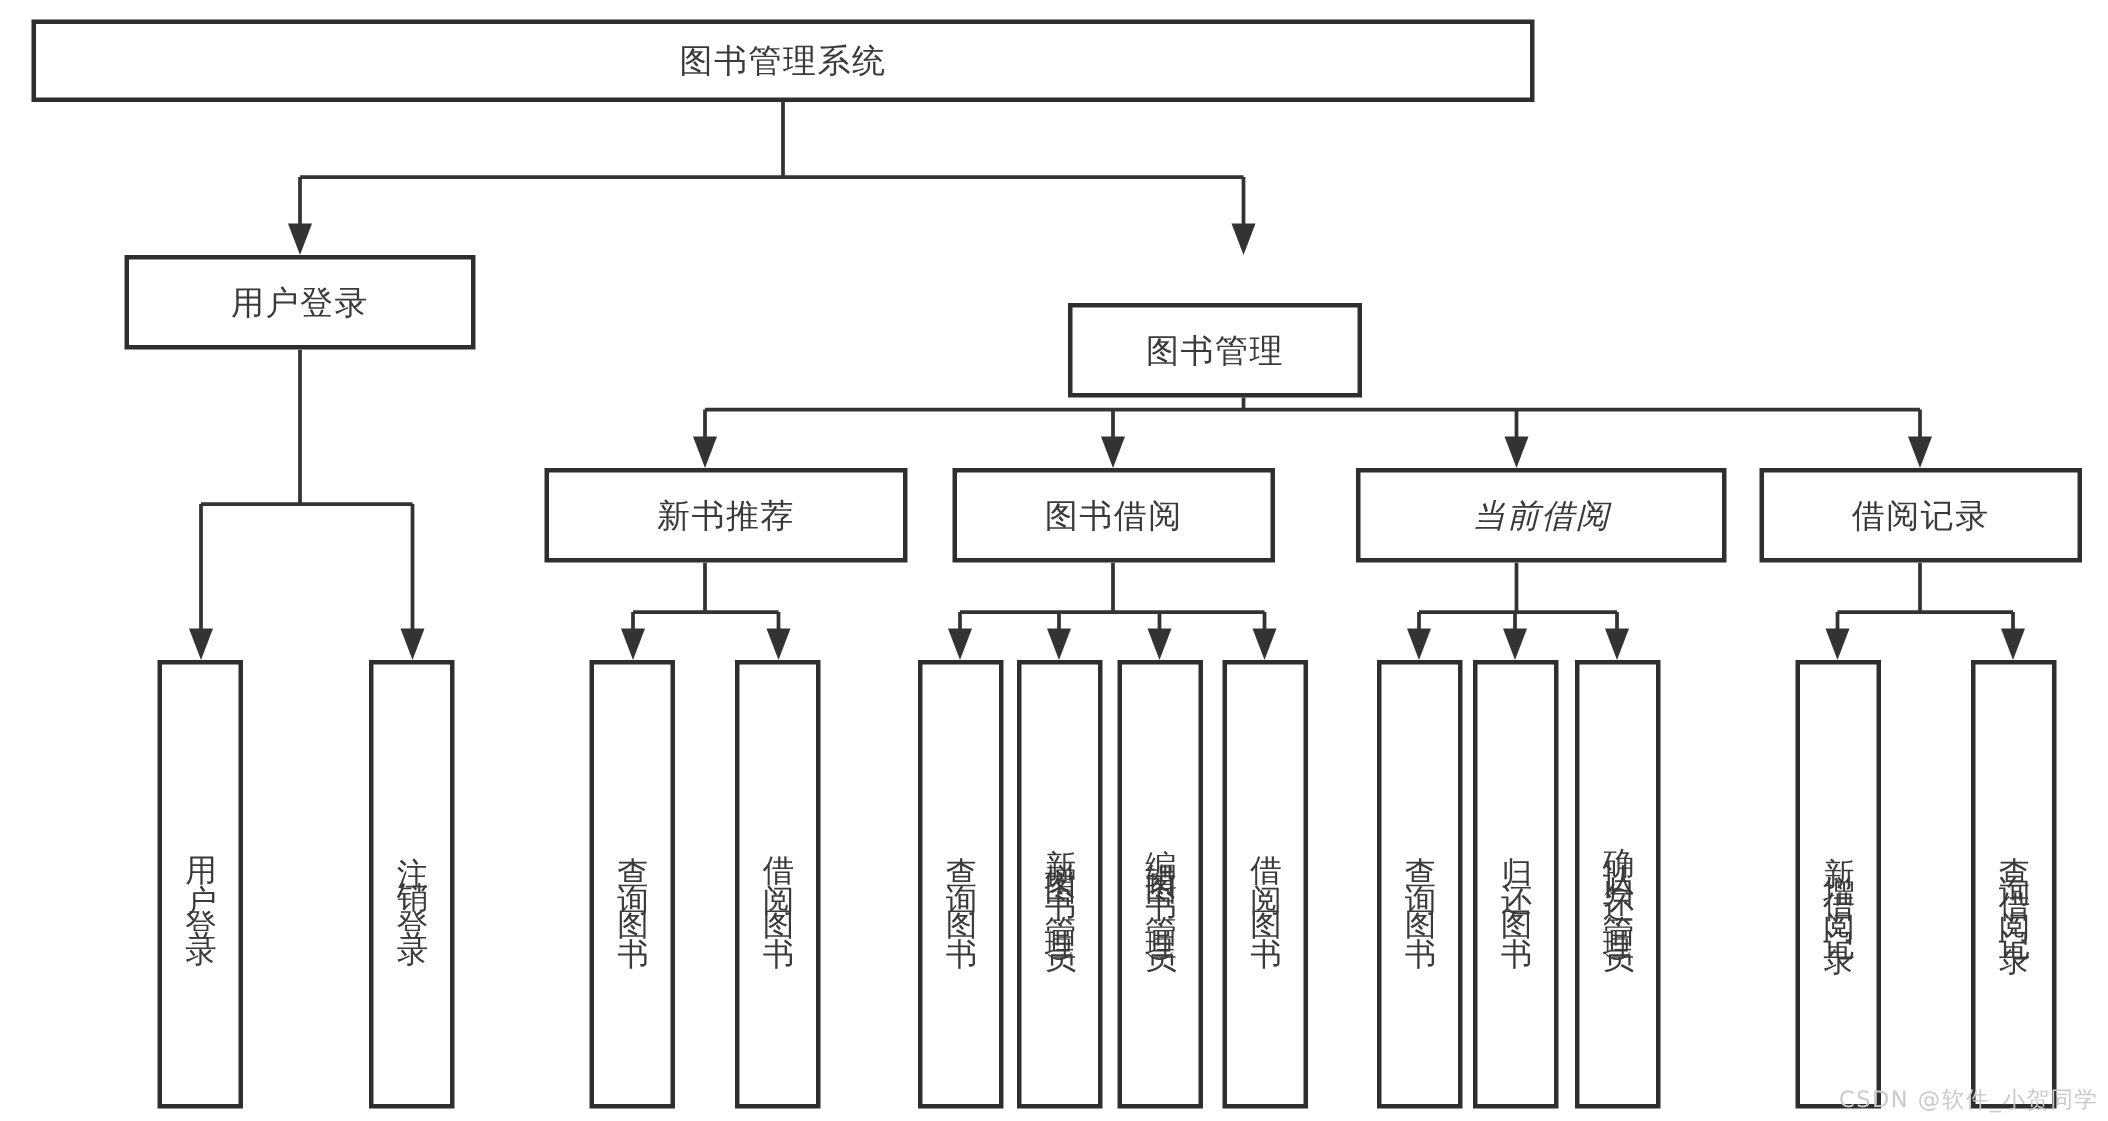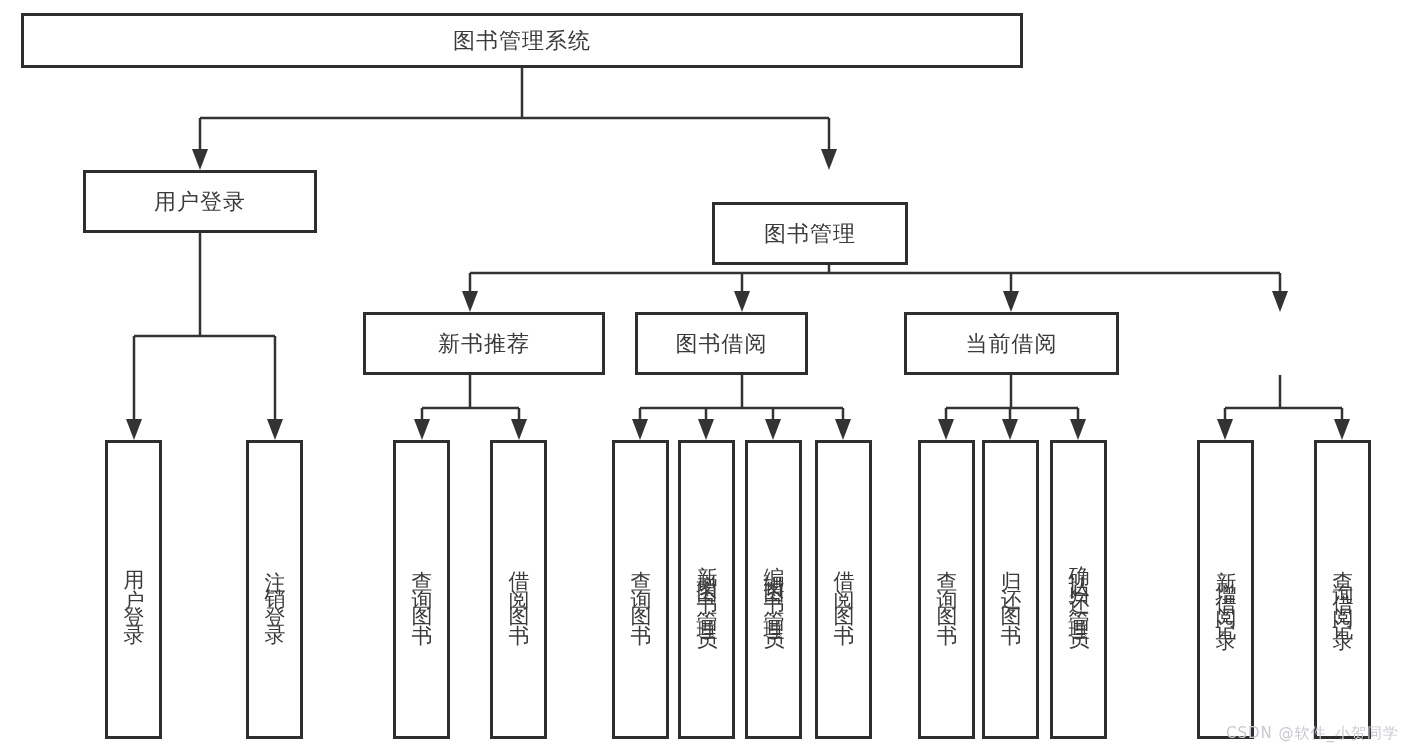--- a/index.html
+++ b/index.html
@@ -33,22 +33,22 @@
     line-height: 1;
   }
   .ls4 { letter-spacing: 18px; }
   .ls6 { letter-spacing: 12px; }
   .ls9 { letter-spacing: 9px; }
   
   .n-root          { left: 21px;   top: 13px;  width: 1002px; height: 55px; }
   .n-user-login    { left: 83px;   top: 170px; width: 234px;  height: 63px; }
   .n-book-mgmt     { left: 712px;  top: 170px; width: 196px;  height: 63px; margin-top: 32px; }
   .n-new-book-rec  { left: 363px;  top: 312px; width: 242px;  height: 63px; }
-  .n-book-borrow   { left: 635px;  top: 312px; width: 173px;  height: 63px; }
-  .n-current-borrow{ left: 904px;  top: 312px; width: 215px;  height: 63px; }
+  .n-book-borrow   { left: 635px;  top: 312px; width: 215px;  height: 63px; }
+  .n-current-borrow{ left: 904px;  top: 312px; width: 247px;  height: 63px; font-style: italic; }
   .n-borrow-record { left: 1173px; top: 312px; width: 215px;  height: 63px; }
   .leaf { top: 440px; width: 57px; height: 299px; }
   .l-ul0 { left: 105px; }  .l-ul1 { left: 246px; }
   .l-nr0 { left: 393px; }  .l-nr1 { left: 490px; }
   .l-bb0 { left: 612px; }  .l-bb1 { left: 678px; }
   .l-bb2 { left: 745px; }  .l-bb3 { left: 815px; }
   .l-cb0 { left: 918px; }  .l-cb1 { left: 982px; }
   .l-cb2 { left: 1050px; }
   .l-br0 { left: 1197px; } .l-br1 { left: 1314px; }
   #watermark {
@@ -133,20 +133,23 @@
 
   <div class="node hnode n-new-book-rec">
     <span>新书推荐</span>
   </div>
   <div class="node hnode n-book-borrow">
     <span>图书借阅</span>
   </div>
   <div class="node hnode n-current-borrow">
     <span>当前借阅</span>
   </div>
+  <div class="node hnode n-borrow-record">
+    <span>借阅记录</span>
+  </div>
 
   <div class="node vnode ls4 leaf l-ul0">
     <span>用户登录</span>
   </div>
   <div class="node vnode ls4 leaf l-ul1">
     <span>注销登录</span>
   </div>
 
   <div class="node vnode ls4 leaf l-nr0">
     <span>查询图书</span>

